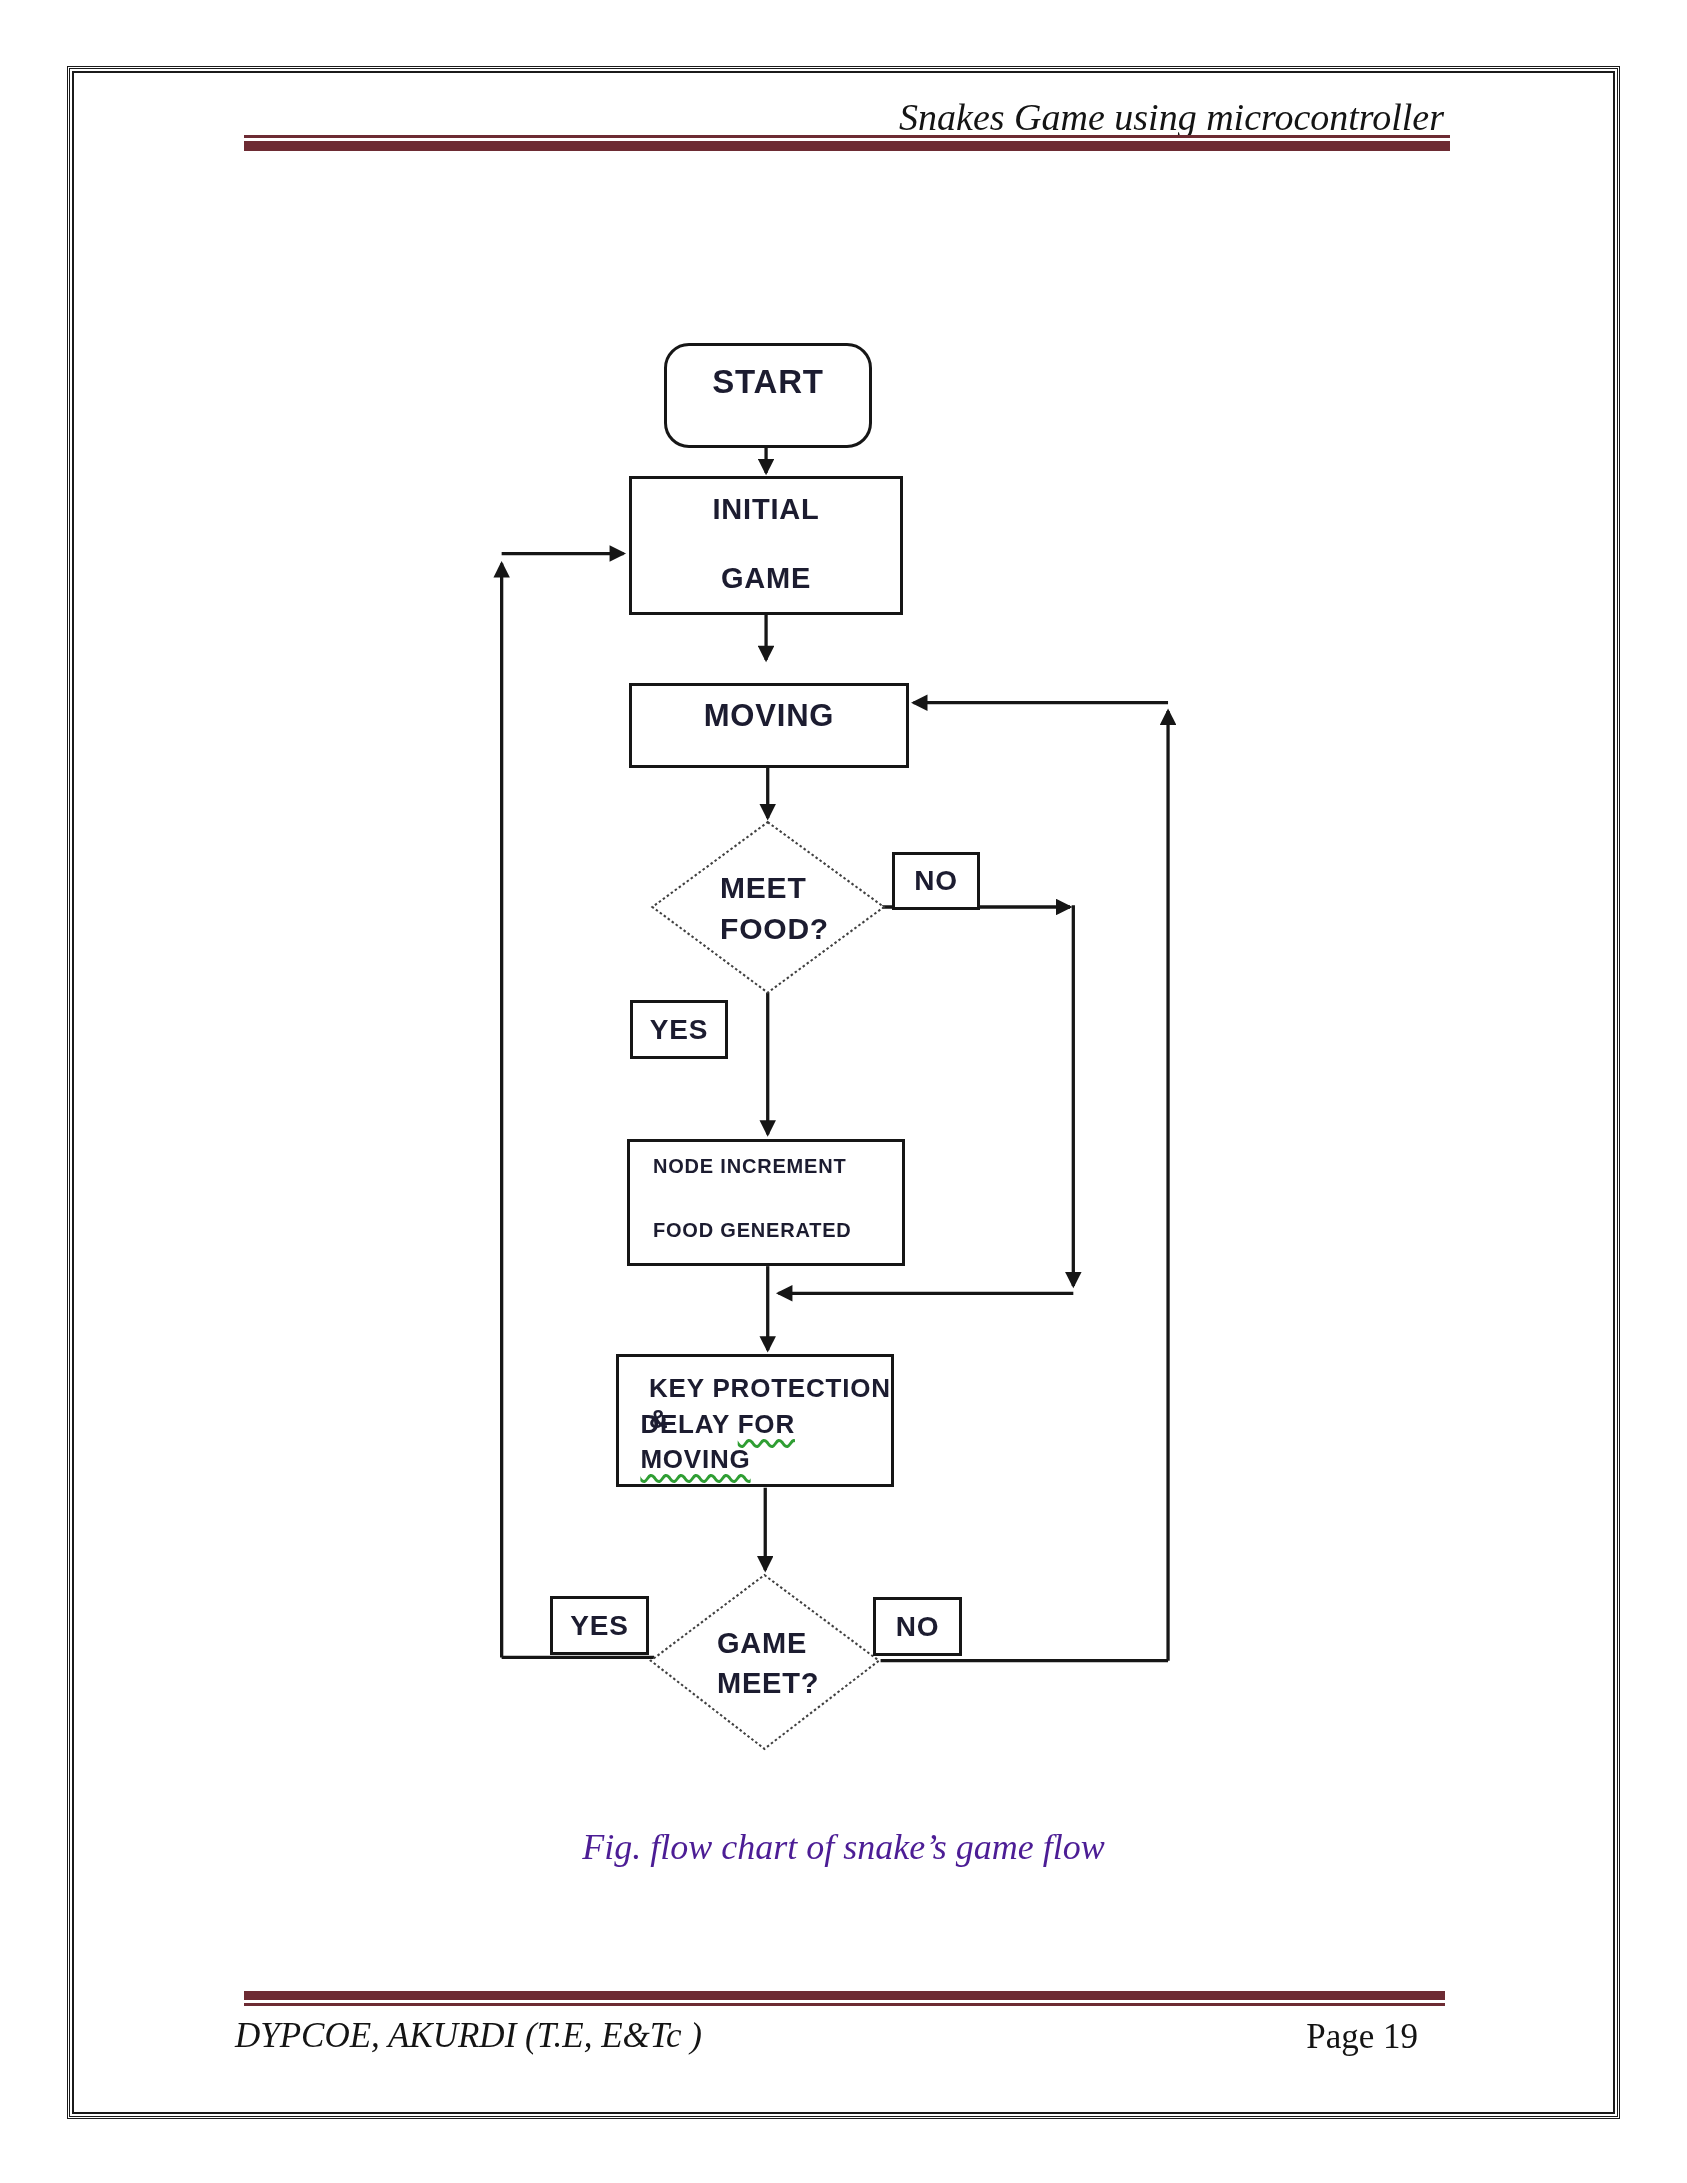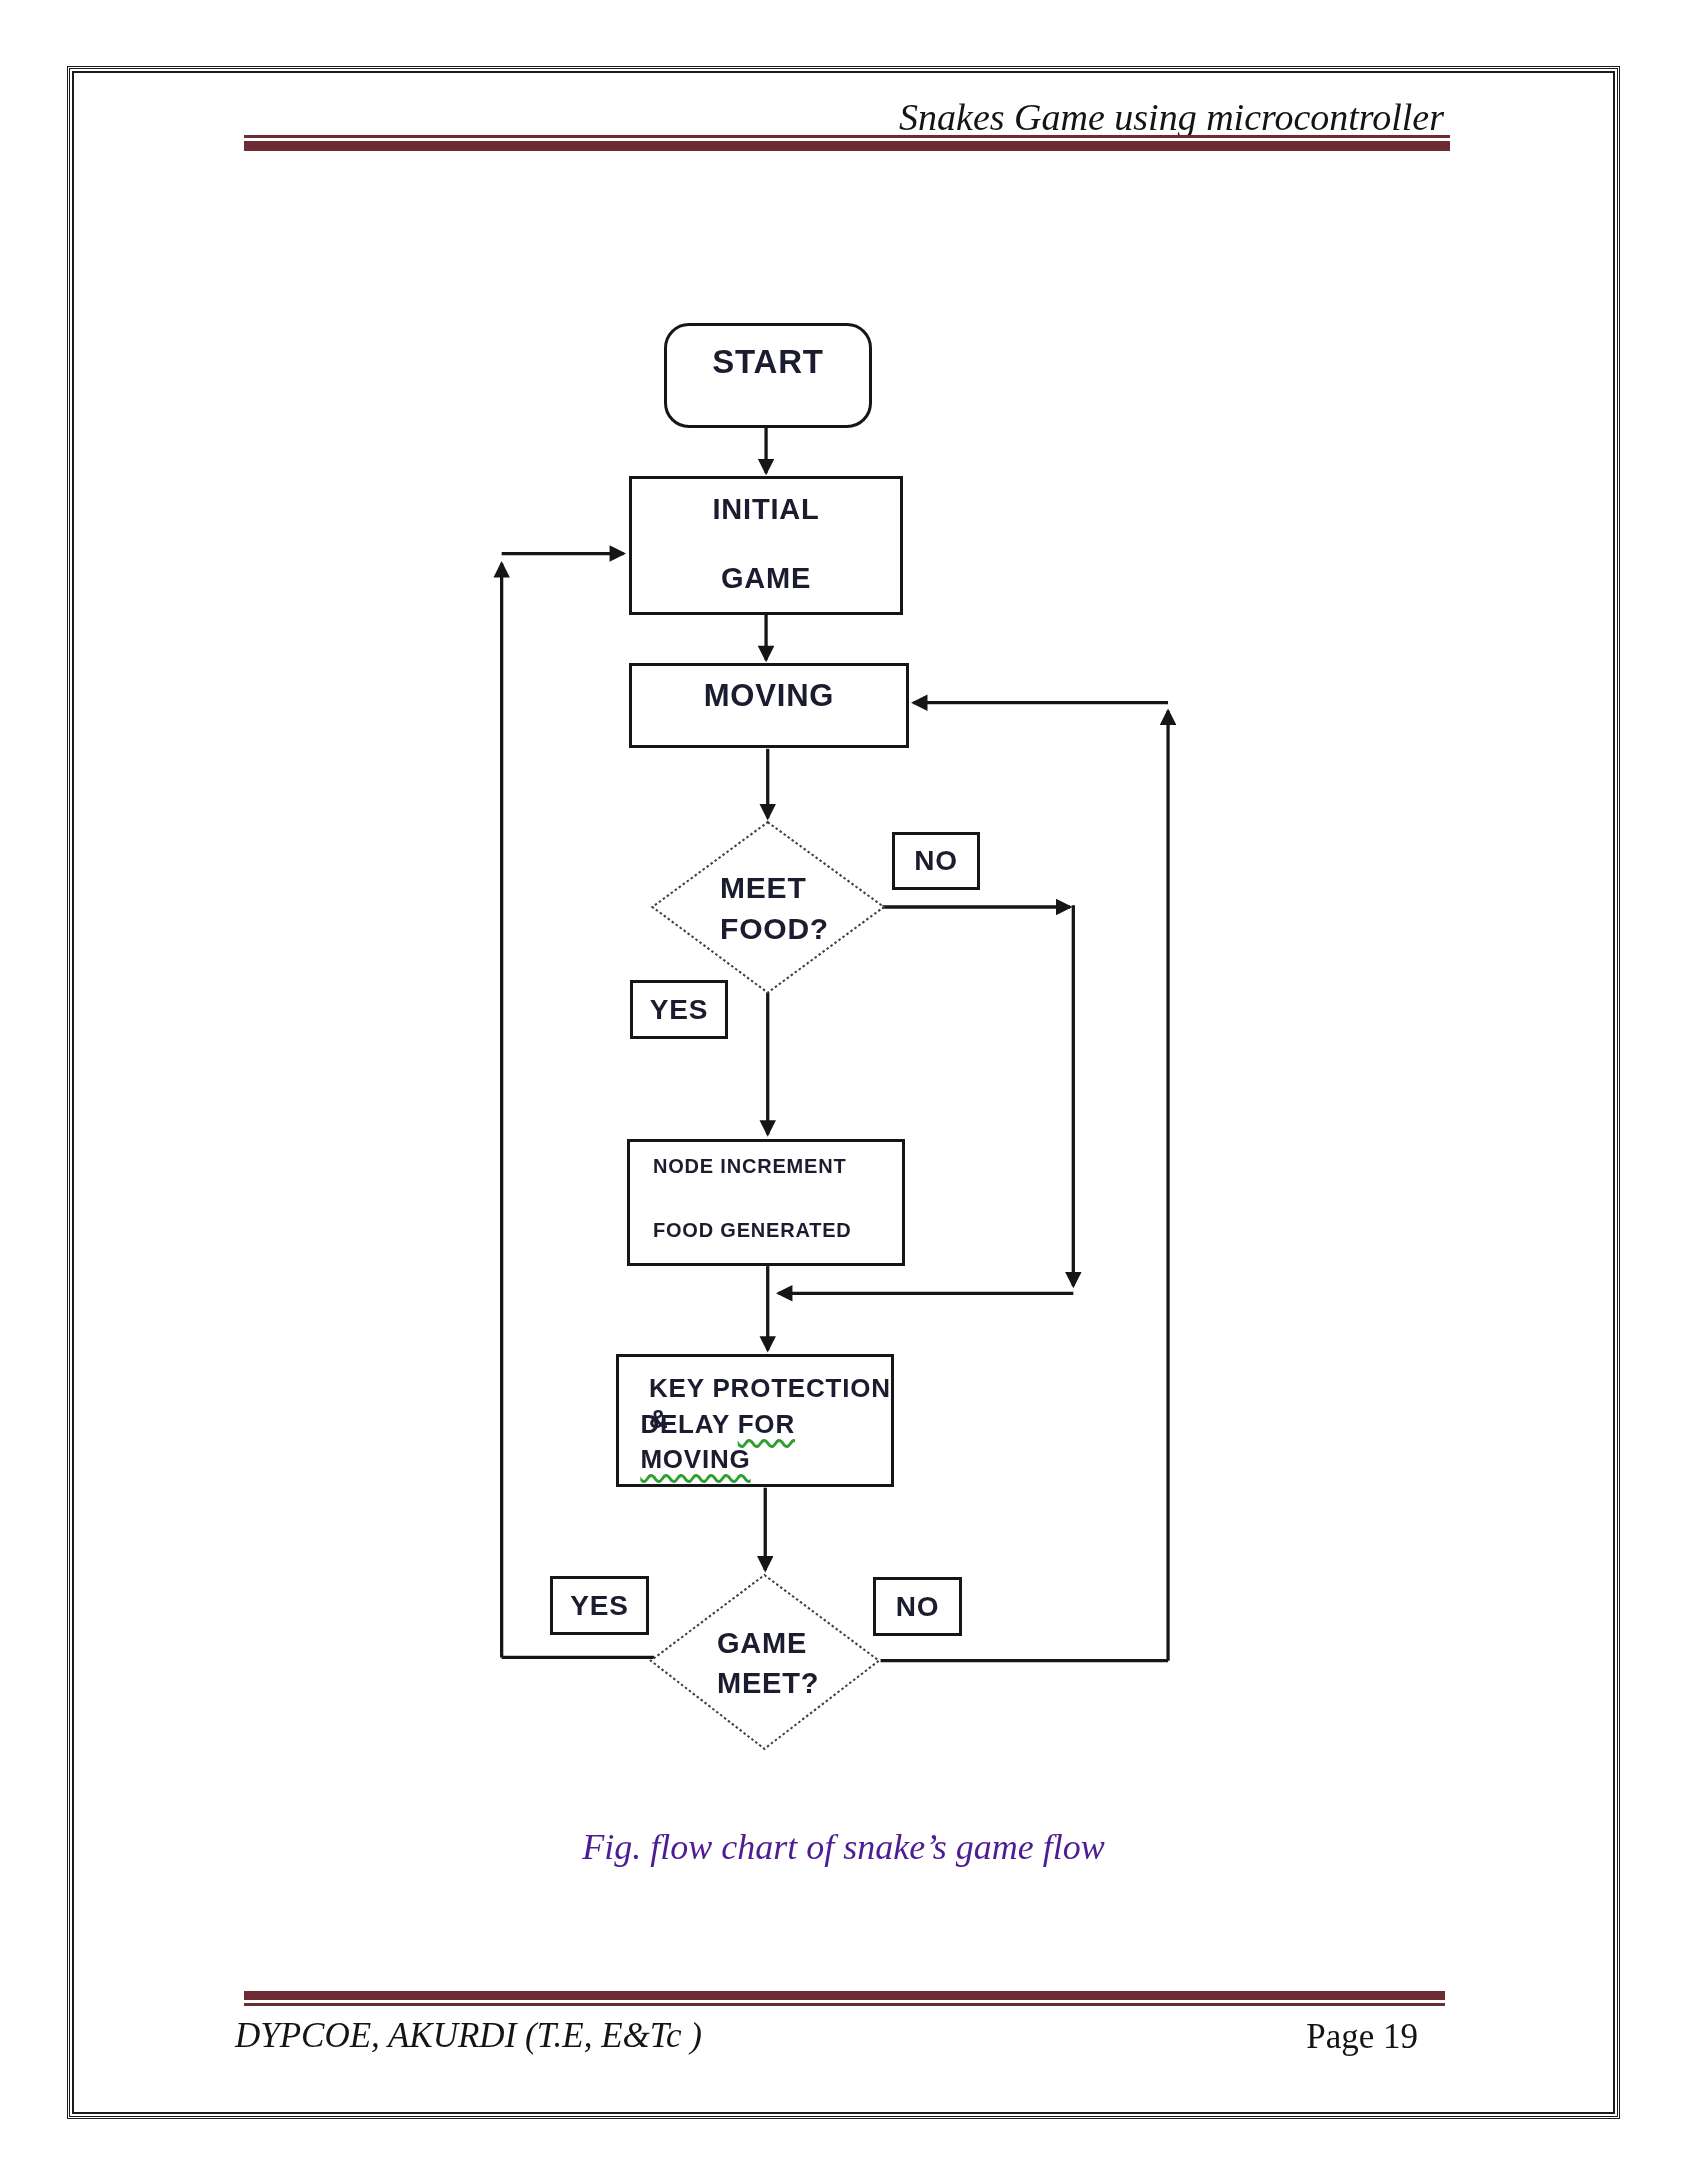--- a/index.html
+++ b/index.html
@@ -34,21 +34,21 @@
            font:italic 36px/43px "Liberation Serif",serif;color:#4c1d95;}
 
   
   svg.flow{position:absolute;left:0;top:0;width:1687px;height:2183px;}
   .c{stroke:var(--ink);stroke-width:4;fill:none;}
   .d{fill:#ffffff;stroke:#404040;stroke-width:2.5;stroke-dasharray:3 3;}
 
   .box{position:absolute;box-sizing:border-box;background:#fff;border:3.3px solid var(--ink);
        color:var(--label-ink);font-weight:600;letter-spacing:0.8px;
        font-family:"Liberation Sans",sans-serif;}
-  .center{display:flex;align-items:center;justify-content:center;}
+  .center{display:flex;align-items:center;justify-content:center;margin-top:20px;}
 
   #n-start{left:664px;top:323px;width:208px;height:105px;border-radius:25px;
            padding-bottom:28px;font-size:33px;}
   #n-initial{left:629px;top:476px;width:274px;height:139px;font-size:29px;}
   #n-initial .l1{position:absolute;top:14px;left:0;width:100%;text-align:center;}
   #n-initial .l2{position:absolute;top:83px;left:0;width:100%;text-align:center;}
   #n-moving{left:629px;top:663px;width:280px;height:85px;padding-bottom:20px;font-size:31px;}
   #n-no-top{left:892px;top:832px;width:88px;height:58px;font-size:28px;}
   #n-yes-top{left:630px;top:980px;width:98px;height:59px;font-size:28px;}
   #n-node-inc{left:627px;top:1139px;width:278px;height:127px;font-size:20px;}

